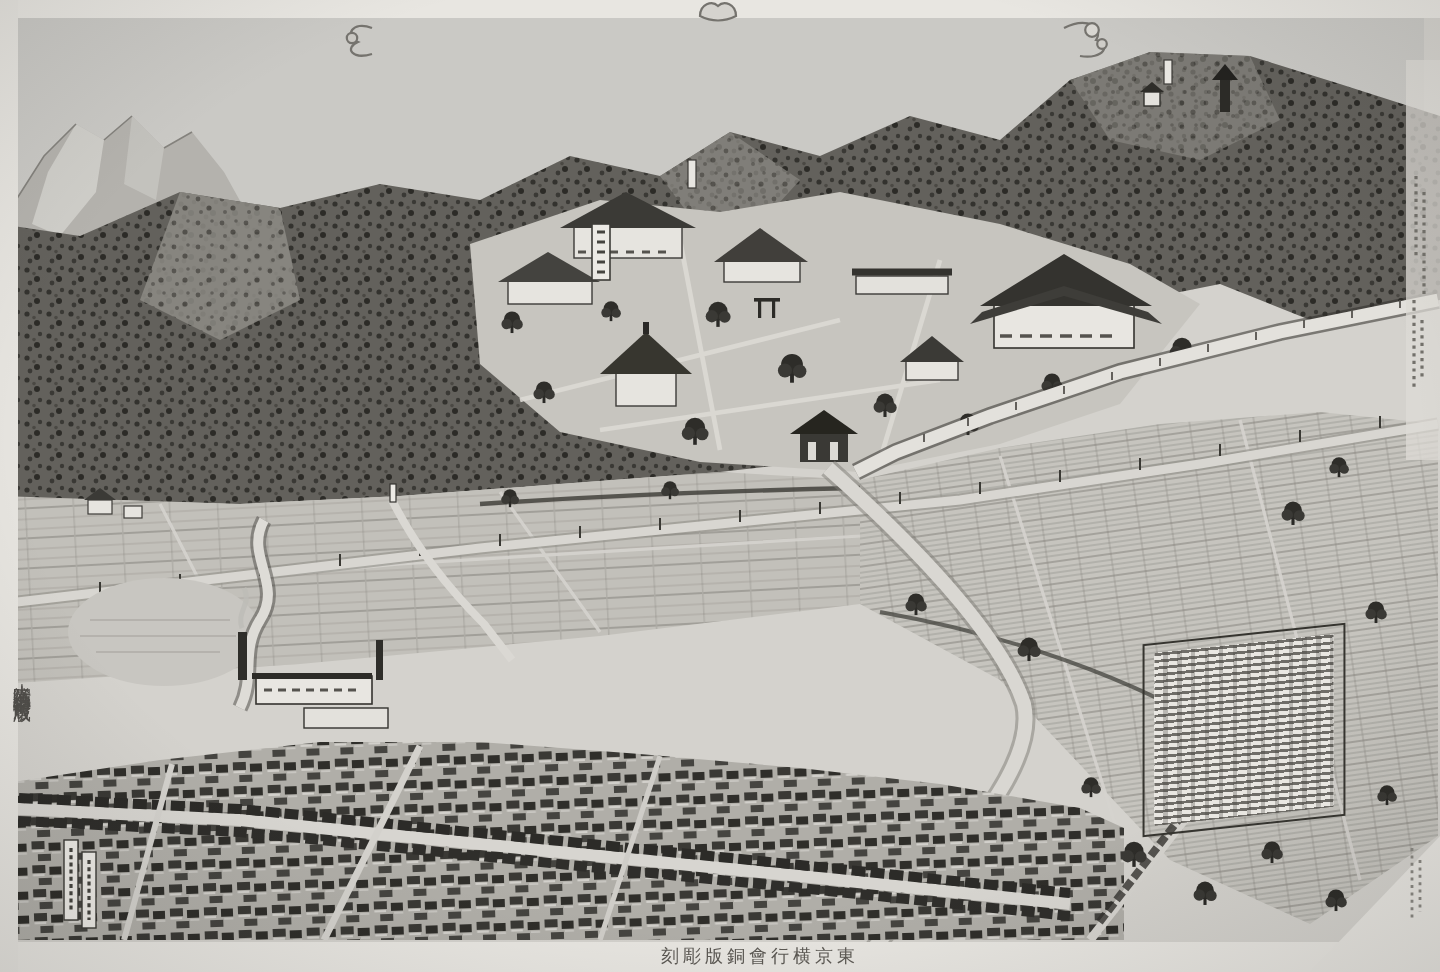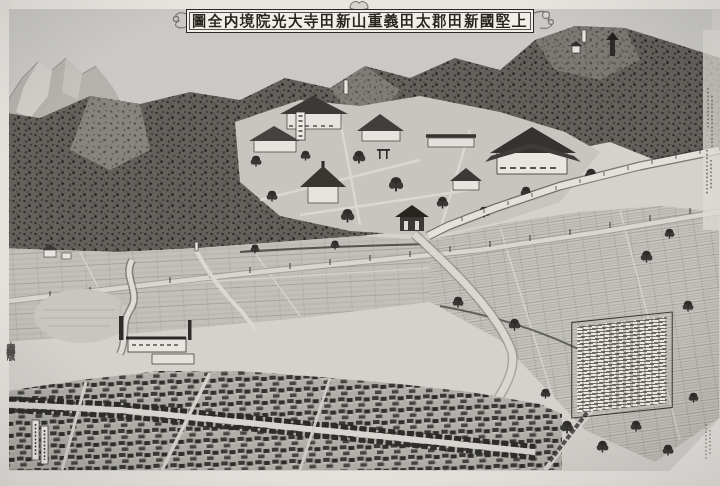--- a/index.html
+++ b/index.html
@@ -289,22 +289,20 @@
     <circle cx="176" cy="19" r="2.6" fill="#c9c7c2"></circle>
     <path d="M532 14 C544 8 552 14 548 20 C556 22 552 30 540 28"></path>
     <circle cx="546" cy="15" r="3.4" fill="#d9d7d2"></circle>
     <circle cx="551" cy="22" r="2.4" fill="#cfcdc8"></circle>
     <path d="M350 8 C350 2 356 0 359 3 C362 0 368 2 368 8 C362 11 356 11 350 8 Z" fill="#d5d3ce"></path>
   </g>
 
   <rect x="0" y="0" width="720" height="486" fill="url(#vign)"></rect>
 </svg>
 
-<div class="overlay title-banner">
-  <span>圖全内境院光大寺田新山重義田太郡田新國堅上</span>
+
+<div class="overlay left-note">大光院誠信講中発行所蔵版</div>
+
+<div class="overlay inscription-panel"></div>
+
+<div class="overlay bottom-imprint">刻彫版銅會行横京東</div>
+
 </div>
 
-<div class="overlay left-note">大光院誠信講中発行所蔵版</div>
-
-<div class="overlay inscription-panel"></div>
-
-
-</div>
-
 </body></html>

